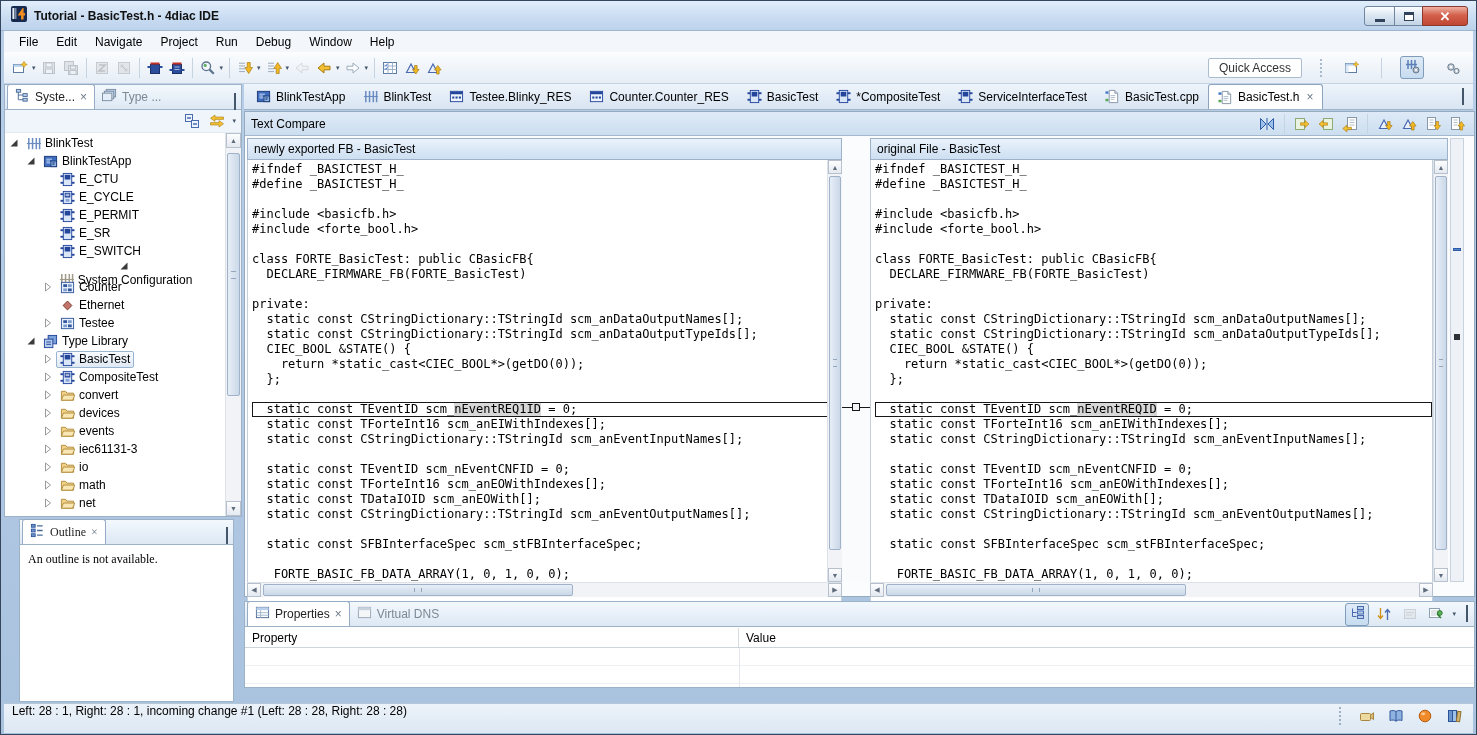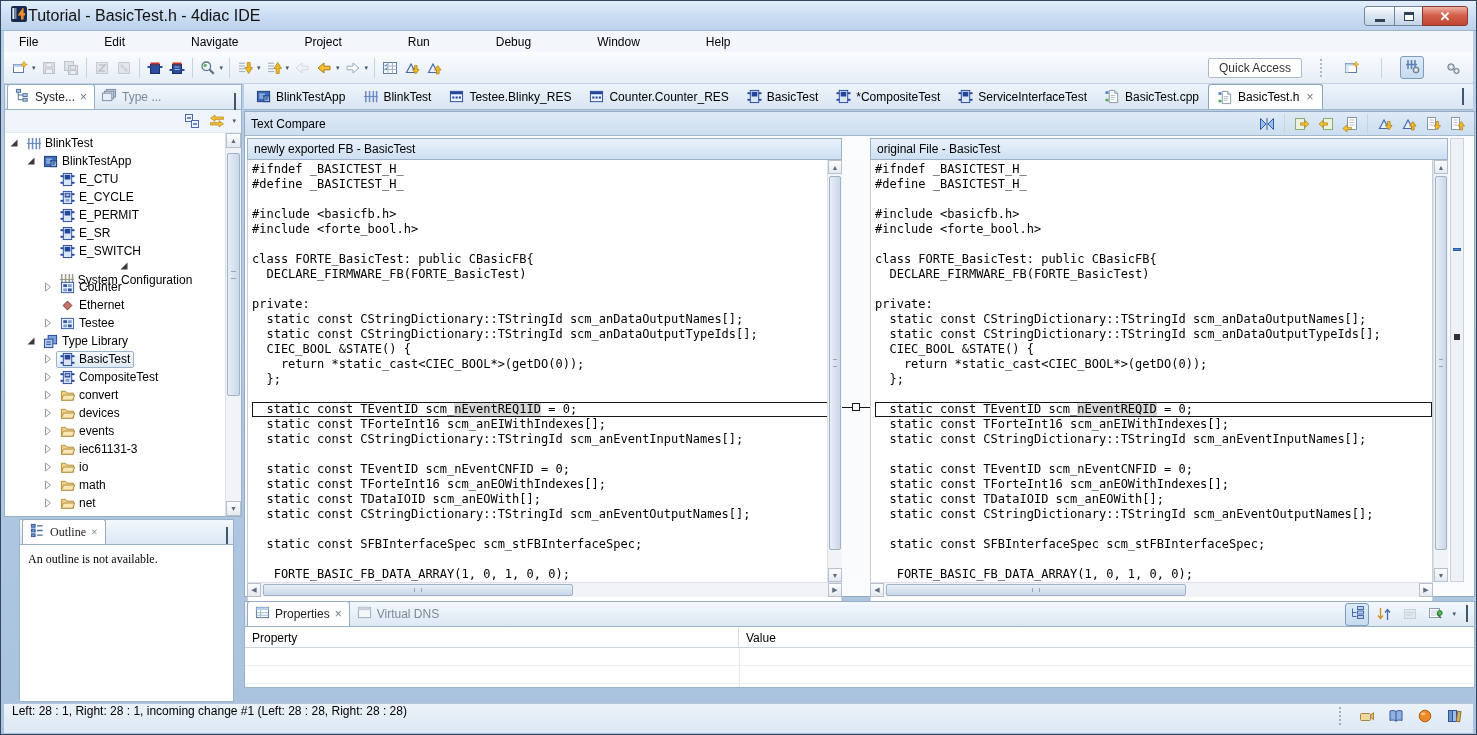--- a/index.html
+++ b/index.html
@@ -5,33 +5,33 @@
   * { margin:0; padding:0; box-sizing:border-box; }
   html,body { background:#8fa4bb; }
   #stage{ position:relative; width:1477px; height:735px; overflow:hidden;
     font-family:"Liberation Sans",sans-serif; font-size:12px; color:#000;
     background:linear-gradient(#b9cfe8,#a9c2de); border:1px solid #33465e; }
   .abs{ position:absolute; }
 
   
   #titlebar{ left:0; top:0; right:0; height:30px; background:linear-gradient(#e2eefb,#c8dbf1 60%,#bcd2ec);
     display:flex; align-items:center; padding:0 9px; border-bottom:1px solid #9fb6cf;}
-  #titlebar .title{ margin-left:0; font-size:16px; color:#111; }
+  #titlebar .title{ margin-left:6px; font-size:12px; color:#111;font-weight:bold; }
   #winbtns{ position:absolute; right:8px; top:5px; display:flex; }
   .wbtn{ height:20px; border:1px solid #70859e; background:linear-gradient(#fdfeff,#dce7f2 45%,#c3d4e6);
     display:flex; align-items:center; justify-content:center; margin-left:-1px; }
   .wbtn.min{ width:31px; border-radius:3px 0 0 3px; }
   .wbtn.max{ width:29px; }
   .wbtn.close{ width:46px; border-radius:0 3px 3px 0; background:linear-gradient(#eeb2a4,#d4614c 45%,#bf4632);
     color:#fff; font-weight:bold; font-size:13px; border-color:#8a3a2c; }
   .minglyph{ width:10px; height:3px; background:#31435a; margin-top:8px; }
   .maxglyph{ width:10px; height:9px; border:1px solid #31435a; border-top:3px solid #31435a; background:#fff; }
 
   
-  #menubar{ left:3px; top:30px; right:3px; height:21px; background:#f3f7fc; display:flex; align-items:center; padding-left:6px;gap:48px; }
+  #menubar{ left:3px; top:30px; right:3px; height:21px; background:#f3f7fc; display:flex; align-items:center; padding-left:6px; }
   .menu-item{ padding:2px 9px; }
   #toolbar{ left:3px; top:51px; right:3px; height:32px; background:linear-gradient(#fbfdfe,#e6edf6);
     border-bottom:1px solid #c2d2e2; display:flex; align-items:center; padding:0 5px; }
   .tbtn{ height:24px; min-width:22px; display:flex; align-items:center; justify-content:center; padding:0 1px; border-radius:2px; }
   .tbtn svg{ display:block; }
   .darr{ font-size:7px; color:#44566c; margin:0 2px 0 1px; }
   .tsep{ width:1px; height:20px; background:#c6d4e2; margin:0 4px; }
   .disabled{ opacity:.5; filter:grayscale(.4); }
   #tb-right{ margin-left:auto; display:flex; align-items:center; gap:18px; padding-right:4px; }
   #quick-access{ border:1px solid #aabccd; background:#fff; border-radius:2px; padding:2px 10px; color:#333; }

